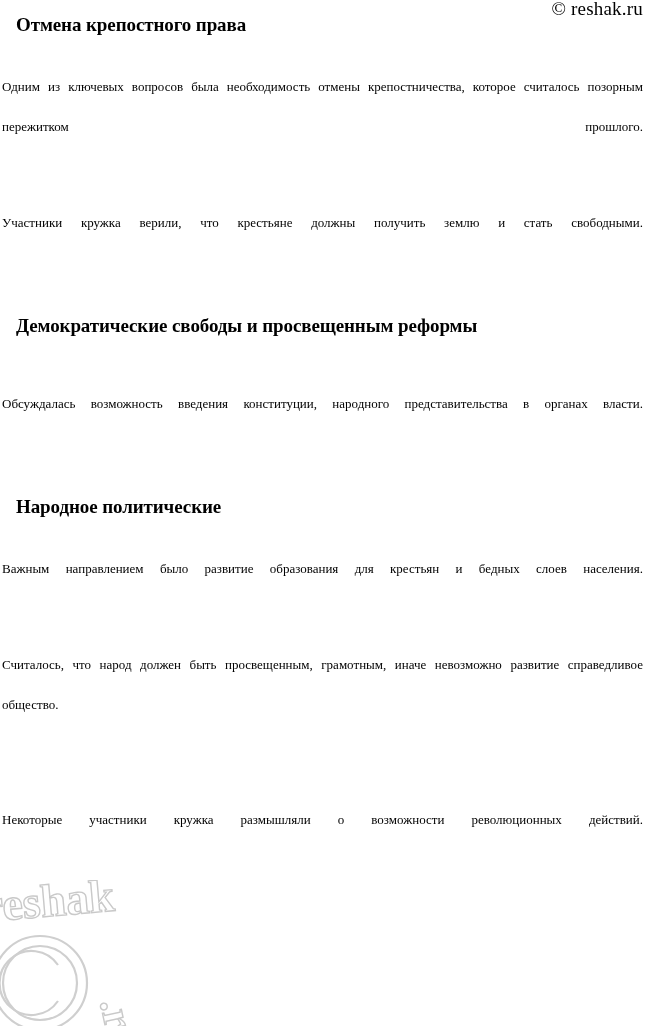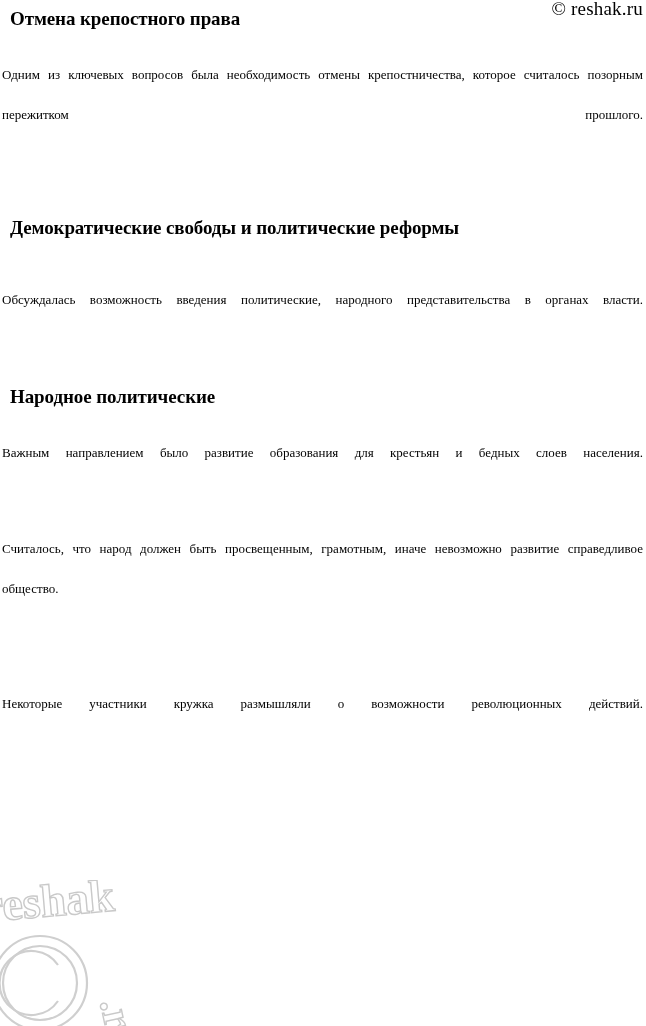--- a/index.html
+++ b/index.html
@@ -57,21 +57,21 @@
     position: relative;
     z-index: 2;
     padding: 0 3px 0 2px;
     width: 641px;
     box-sizing: content-box;
   }
   h2.heading {
     font-size: 19px;
     font-weight: 700;
     line-height: 22px;
-    margin: 8px;
+    margin: 14px;
     padding: 0;
     letter-spacing: -0.1px;
     white-space: nowrap;
   }
   p.para {
     font-size: 13px;
     line-height: 40px;
     margin: 0;
     padding: 0;
     text-align: justify;
@@ -109,28 +109,29 @@
   <div id="site-mark">© reshak.ru</div>
 
   <div id="doc">
 
     <h2 class="heading first-head">Отмена крепостного права</h2>
     <div class="sp-head-after"></div>
 
     <p class="para">Одним из ключевых вопросов была необходимость отмены крепостничества, которое считалось позорным пережитком прошлого.</p>
     <div class="sp-para-gap"></div>
 
+    <p class="para">Участники кружка верили, что крестьяне должны получить землю и стать свободными.</p>
     <div class="sp-head-before"></div>
 
-    <h2 class="heading">Демократические свободы и политические реформы</h2>
+    <h2 class="heading">Демократические свободы и просвещенным реформы</h2>
     <div class="sp-head-after"></div>
 
     <div class="sp-para-gap"></div>
 
-    <p class="para">Обсуждалась возможность введения политические, народного представительства в органах власти.</p>
+    <p class="para">Обсуждалась возможность введения конституции, народного представительства в органах власти.</p>
     <div class="sp-head-before"></div>
 
     <h2 class="heading">Народное политические</h2>
     <div class="sp-head-after"></div>
 
     <p class="para">Важным направлением было развитие образования для крестьян и бедных слоев населения.</p>
     <div class="sp-para-gap"></div>
 
     <p class="para">Считалось, что народ должен быть просвещенным, грамотным, иначе невозможно развитие справедливое общество.</p>
     <div class="sp-head-before"></div>

